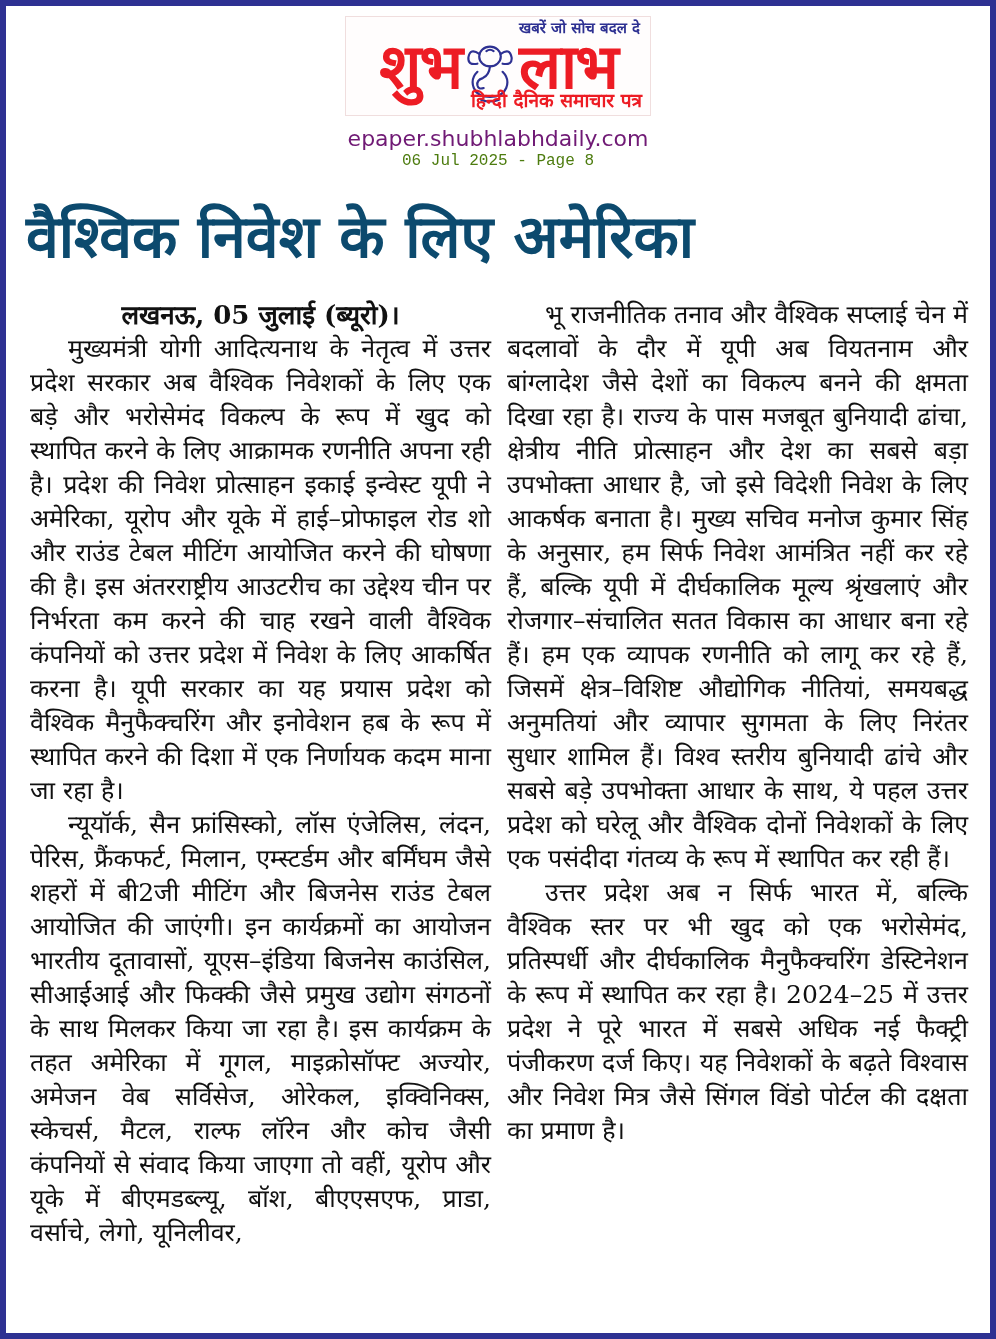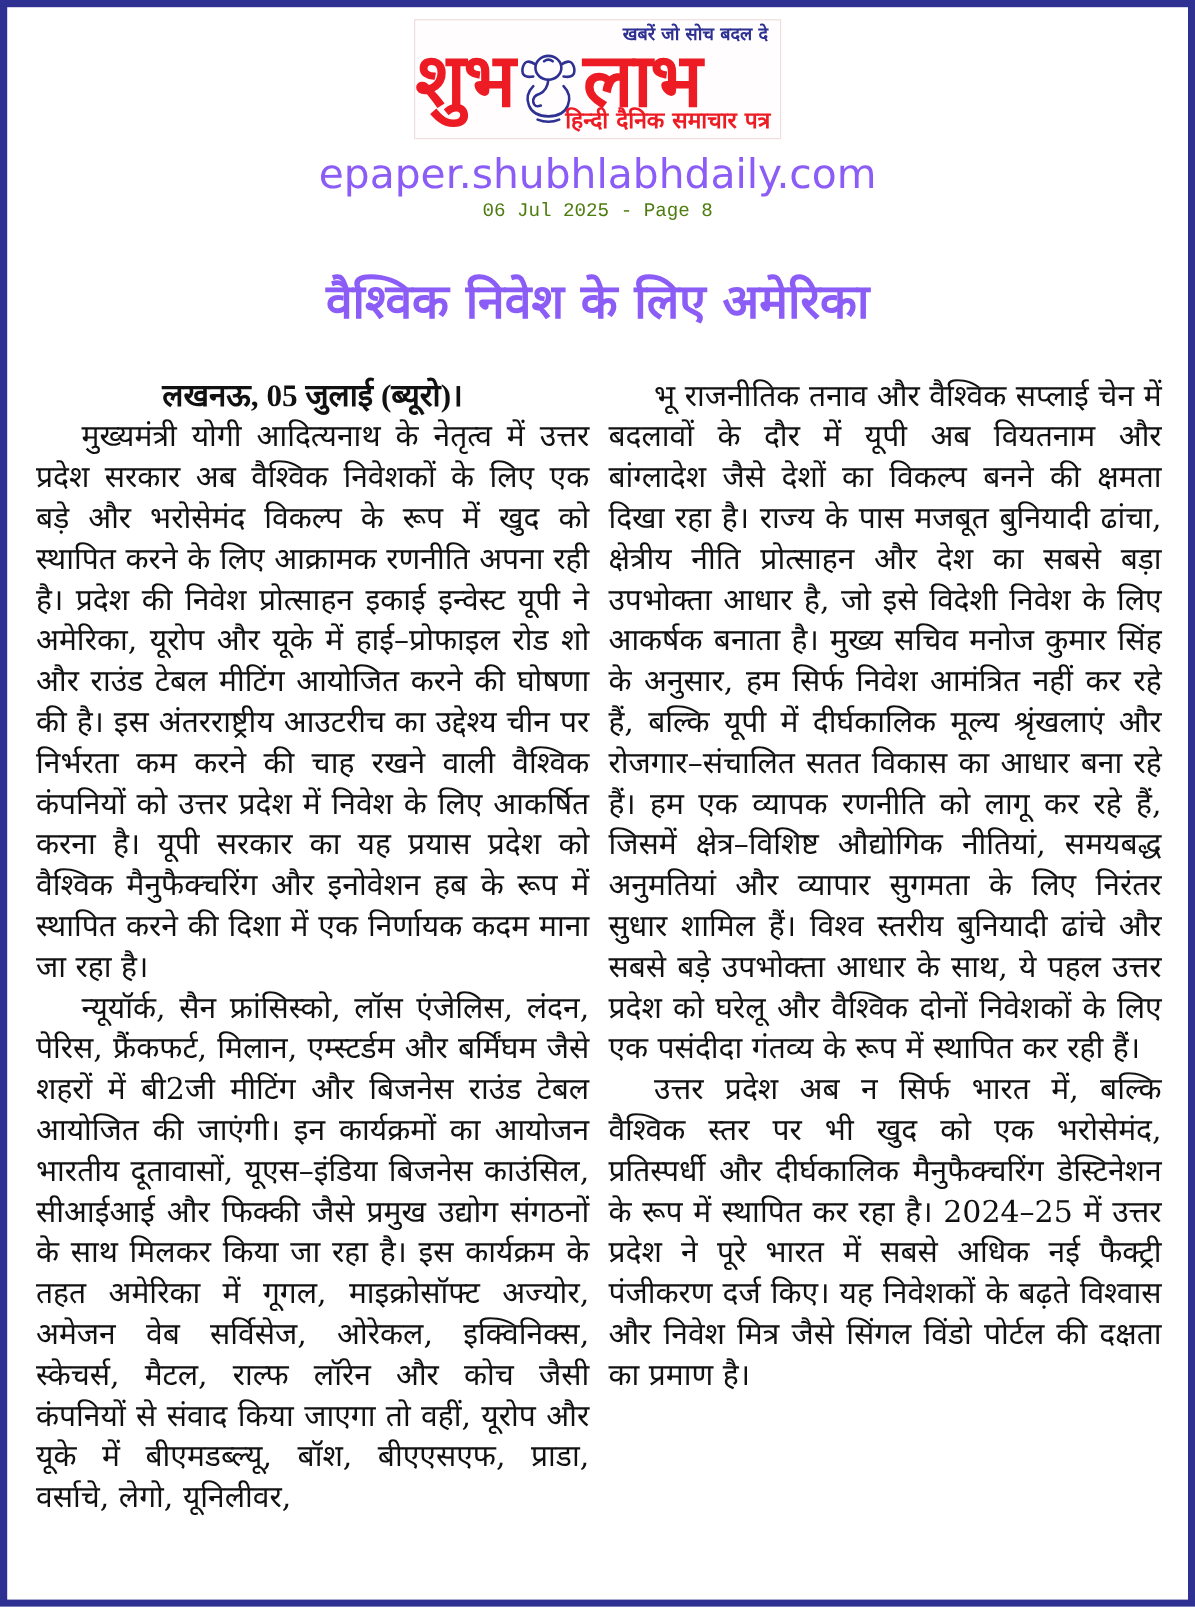--- a/index.html
+++ b/index.html
@@ -38,20 +38,21 @@
     font-family: "DejaVu Sans", sans-serif;
     white-space: nowrap;
   }
   .logo-row {
     position: absolute;
     top: 14px;
     left: 0;
     width: 100%;
     display: flex;
     align-items: center;
+    justify-content: center;
     gap: 2px;
   }
   .logo-word {
     font-size: 62px;
     line-height: 70px;
     font-weight: bold;
     color: var(--logo-red, #ed1c24);
     font-family: "DejaVu Sans", sans-serif;
     letter-spacing: -2px;
   }
@@ -61,57 +62,55 @@
     bottom: 2px;
     right: 8px;
     font-size: 19px;
     font-weight: bold;
     color: var(--logo-red, #ed1c24);
     font-family: "DejaVu Sans", sans-serif;
     white-space: nowrap;
   }
   .site-url {
     margin-top: 6px;
-    font-size: 34px;
+    font-size: 22px;
     font-family: "DejaVu Sans", sans-serif;
-    color: #8b5cf6;
+    color: #701a75;
   }
   .date-page {
     margin-top: 1px;
     font-size: 16px;
     font-family: Liberation Mono, monospace;
     color: #4d7c0f;
   }
 
   
   .headline {
     margin: 26px 20px 14px 20px;
-    text-align: center;
     font-weight: bold;
-    font-size: 40px;
+    font-size: 59px;
     line-height: 82px;
-    color: #8b5cf6;
+    color: #0c4a6e;
     font-family: "DejaVu Serif", serif;
     letter-spacing: 0px;
   }
 
   
   .article-body {
     display: flex;
     gap: 16px;
     padding: 6px 22px 0 24px;
   }
   .col { flex: 1 1 0; }
   .dateline {
     margin: 0 0 0 0;
     text-align: center;
     font-weight: bold;
     font-size: 26px;
     line-height: 34px;
-    font-family: Liberation Serif, serif;
   }
   .para {
     margin: 0;
     font-size: 25px;
     line-height: 34px;
     text-align: justify;
   }
   .para.indent { text-indent: 38px; }
 </style>
 </head>

